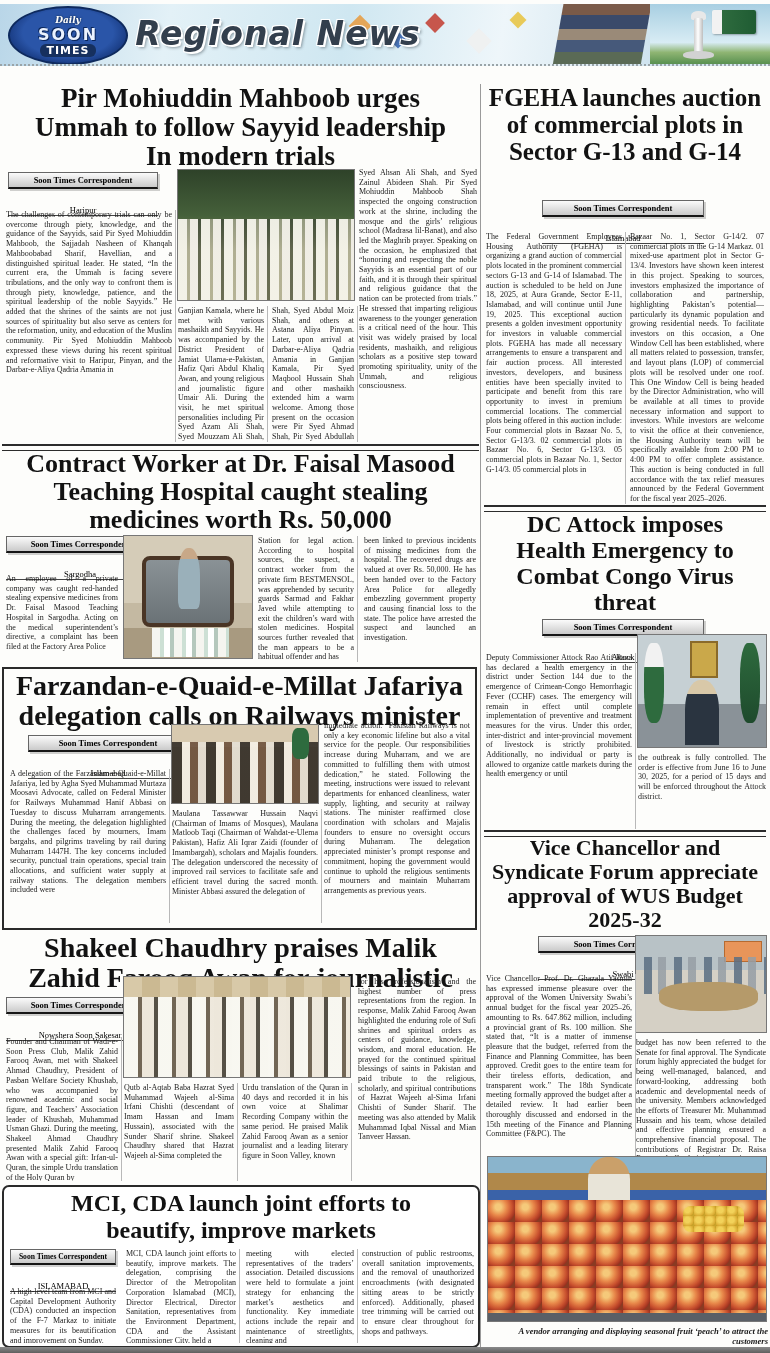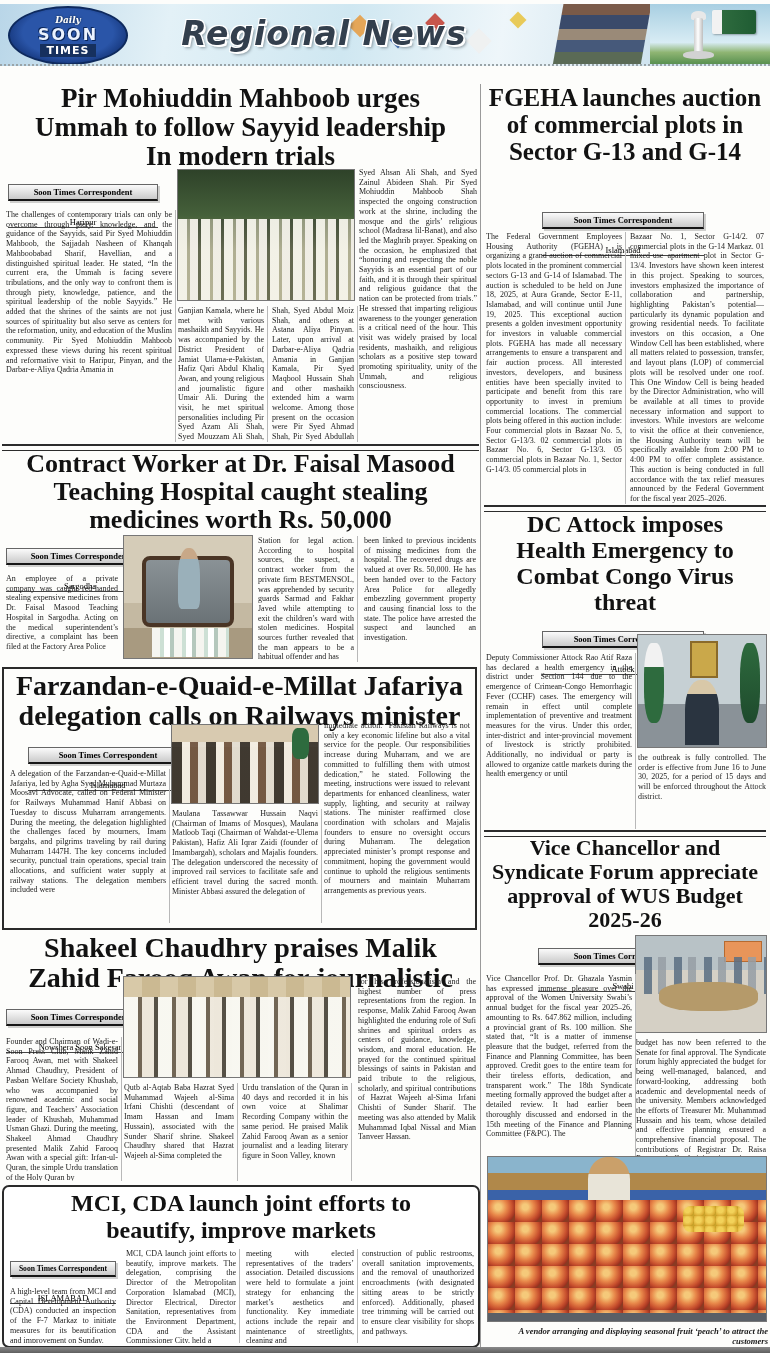--- a/index.html
+++ b/index.html
@@ -8,42 +8,42 @@
   
   #masthead{position:absolute;left:0;top:4px;width:770px;height:60px;
     background:linear-gradient(100deg,#b9d6e8 0%,#e3f1f7 22%,#cfe7f1 45%,#eef6fa 65%,#cfe3ee 85%,#dcedf4 100%);
     border-bottom:2px dotted #9aa4a8;overflow:hidden;}
   .deco{position:absolute;transform:rotate(45deg);opacity:.85;}
   #logo{position:absolute;left:8px;top:2px;width:116px;height:55px;border-radius:50%;
     background:radial-gradient(ellipse at 50% 45%,#2a55a8 55%,#1a3d85 72%,#d8b23a 78%,#b5452c 96%);
     border:2px solid #0e2a5e;display:flex;flex-direction:column;align-items:center;justify-content:center;color:#fff;}
   .logo-daily{font:italic bold 9px "DejaVu Serif",serif;color:#fff;text-shadow:0 0 2px #123;}
   .logo-soon{font:bold 16px "DejaVu Sans",sans-serif;letter-spacing:2px;color:#eaf2ff;text-shadow:1px 1px 0 #09255a,-1px -1px 0 #09255a;}
-  .logo-times{font:bold 11px "DejaVu Sans",sans-serif;background:#16305e;padding:0 7px;border-radius:0;letter-spacing:1px;}
+  .logo-times{font:bold 11px "DejaVu Sans",sans-serif;background:#16305e;padding:0 7px;border-radius:6px;letter-spacing:1px;}
   #masthead-title{position:absolute;left:128px;top:10px;width:300px;text-align:center;
     font-family:"DejaVu Sans",sans-serif;font-weight:800;font-style:italic;font-size:33px;color:#333f4d;letter-spacing:1px;
-    text-shadow:-1px -1px 0 #fff,1px -1px 0 #fff,-1px 1px 0 #fff,1px 1px 0 #fff,2px 2px 0 #fff,3px 3px 3px rgba(40,50,60,.45);margin-left:46px;}
+    text-shadow:-1px -1px 0 #fff,1px -1px 0 #fff,-1px 1px 0 #fff,1px 1px 0 #fff,2px 2px 0 #fff,3px 3px 3px rgba(40,50,60,.45);}
   #collage{position:absolute;right:124px;top:0;width:88px;height:62px;transform:skewX(-10deg);
     background:linear-gradient(180deg,#7a5a48 0 18%,#3a4a6a 18% 40%,#9a8a78 40% 58%,#46597a 58% 78%,#5a6a55 78%),
                repeating-linear-gradient(0deg,rgba(255,255,255,.35) 0 1px,transparent 1px 15px);}
   #minar{position:absolute;right:0;top:0;width:120px;height:62px;overflow:hidden;
     background:linear-gradient(180deg,#a8cfe2 0%,#d8ecf4 62%,#8fb573 78%,#4f8a4a 100%);}
   .minar-tower{position:absolute;left:44px;bottom:12px;width:9px;height:36px;
     background:linear-gradient(90deg,#cfcfcf,#ffffff 45%,#bdbdbd);border-radius:2px 2px 0 0;}
   .minar-dome{position:absolute;left:41px;bottom:46px;width:15px;height:9px;background:#e8e8e8;border-radius:50% 50% 20% 20%;}
   .minar-base{position:absolute;left:33px;bottom:7px;width:31px;height:8px;background:#d2d2d2;border-radius:45%;}
   .minar-flag{position:absolute;right:14px;top:6px;width:44px;height:24px;border-radius:2px;
     background:linear-gradient(90deg,#f2f2f2 0 22%,#2e6b3e 22%,#1f5c33);box-shadow:1px 1px 2px rgba(0,0,0,.3);}
   
   .article{position:absolute;}
   .hl{position:absolute;left:0;right:0;top:0;margin:0;text-align:center;font-weight:700;color:#121212;
       font-family:"Liberation Serif","DejaVu Serif",serif;}
   .col{position:absolute;font-size:8px;line-height:9.7px;text-align:justify;color:#1c1c1c;overflow:hidden;}
   .colrule{border-right:1px solid #b8b8b8;padding-right:3px;}
-  .byline{position:absolute;margin-top:12px;}
+  .byline{position:absolute;}
   .bl-box{border:1px solid #666;border-bottom:2px solid #161616;background:linear-gradient(180deg,#fbfbfb,#cacaca);
     font-weight:bold;font-size:8.5px;text-align:center;padding:2px 1px;box-shadow:2px 2px 0 rgba(0,0,0,.18);}
   .bl-loc{font-size:8.5px;text-align:center;padding-top:16px;border-bottom:1px solid #444;}
   .rule{position:absolute;height:4px;border-top:2px solid #2c2c2c;border-bottom:1px solid #2c2c2c;}
   #vdivider{position:absolute;left:480px;top:84px;width:1px;height:1264px;background:#9a9a9a;}
   #footbar{position:absolute;left:0;top:1347px;width:770px;height:6px;background:linear-gradient(#8a8a8a,#5f5f5f);}
   
   .photo{position:absolute;overflow:hidden;outline:1px solid #777;background:#999;}
   .ph-layer{position:absolute;}
   .ph-pir{background:linear-gradient(180deg,#2e4229 0%,#45603a 35%,#6c7c52 52%,#8a9468 62%,#9aa070 100%);}
@@ -183,21 +183,21 @@
       <div class="ph-layer figures"></div>
       <div class="ph-layer flag"></div>
     </div>
     <div class="col colrule" style="left:6px;top:100px;width:156px;height:154px;">A delegation of the Farzandan-e-Quaid-e-Millat Jafariya, led by Agha Syed Muhammad Murtaza Moosavi Advocate, called on Federal Minister for Railways Muhammad Hanif Abbasi on Tuesday to discuss Muharram arrangements. During the meeting, the delegation highlighted the challenges faced by mourners, Imam bargahs, and pilgrims traveling by rail during Muharram 1447H. The key concerns included security, punctual train operations, special train allocations, and sufficient water supply at railway stations. The delegation members included were</div>
     <div class="col colrule" style="left:168px;top:140px;width:146px;height:114px;">Maulana Tassawwar Hussain Naqvi (Chairman of Imams of Mosques), Maulana Matloob Taqi (Chairman of Wahdat-e-Ulema Pakistan), Hafiz Ali Iqrar Zaidi (founder of Imambargah), scholars and Majalis founders. The delegation underscored the necessity of improved rail services to facilitate safe and efficient travel during the sacred month. Minister Abbasi assured the delegation of</div>
     <div class="col" style="left:320px;top:52px;width:146px;height:202px;">immediate action. “Pakistan Railways is not only a key economic lifeline but also a vital service for the people. Our responsibilities increase during Muharram, and we are committed to fulfilling them with utmost dedication,” he stated. Following the meeting, instructions were issued to relevant departments for enhanced cleanliness, water supply, lighting, and security at railway stations. The minister reaffirmed close coordination with scholars and Majalis founders to ensure no oversight occurs during Muharram. The delegation appreciated minister’s prompt response and commitment, hoping the government would continue to uphold the religious sentiments of mourners and maintain Muharram arrangements as previous years.</div>
   </section>
 
   <div class="rule" style="left:484px;top:830px;width:282px;"></div>
   <section class="article" style="left:484px;top:836px;width:282px;height:320px;">
-    <h1 class="hl" style="font-size:22px;line-height:24px;padding:0 6px;">Vice Chancellor and Syndicate Forum appreciate approval of WUS Budget 2025-26</h1>
+    <h1 class="hl" style="font-size:22px;line-height:24px;padding:0 6px;">Vice Chancellor and Syndicate Forum appreciate approval of WUS Budget 2025-32</h1>
     <div class="byline" style="left:54px;top:100px;width:170px;">
       <div class="bl-box">Soon Times Correspondent</div>
       <div class="bl-loc">Swabi</div>
     </div>
     <div class="photo ph-vc" style="left:152px;top:100px;width:130px;height:96px;">
       <div class="ph-layer notice"></div>
       <div class="ph-layer people"></div>
       <div class="ph-layer table"></div>
     </div>
     <div class="col colrule" style="left:2px;top:138px;width:146px;height:182px;">Vice Chancellor Prof. Dr. Ghazala Yasmin has expressed immense pleasure over the approval of the Women University Swabi’s annual budget for the fiscal year 2025–26, amounting to Rs. 647.862 million, including a provincial grant of Rs. 100 million. She stated that, “It is a matter of immense pleasure that the budget, referred from the Finance and Planning Committee, has been approved. Credit goes to the entire team for their tireless efforts, dedication, and transparent work.” The 18th Syndicate meeting formally approved the budget after a detailed review. It had earlier been thoroughly discussed and endorsed in the 15th meeting of the Finance and Planning Committee (F&amp;PC). The</div>
@@ -221,21 +221,21 @@
 
   <section class="article boxed rounded" style="left:2px;top:1185px;width:474px;height:159px;background:#fff;">
     <h1 class="hl" style="font-size:24px;line-height:27px;top:3px;font-weight:600;padding:0 40px;">MCI, CDA launch joint efforts to beautify, improve markets</h1>
     <div class="byline" style="left:6px;top:62px;width:106px;">
       <div class="bl-box" style="font-size:7.6px;">Soon Times Correspondent</div>
       <div class="bl-loc">ISLAMABAD</div>
     </div>
     <div class="col" style="left:6px;top:100px;width:106px;height:56px;">A high-level team from MCI and Capital Development Authority (CDA) conducted an inspection of the F-7 Markaz to initiate measures for its beautification and improvement on Sunday.</div>
     <div class="col colrule" style="left:122px;top:62px;width:110px;height:94px;">MCI, CDA launch joint efforts to beautify, improve markets. The delegation, comprising the Director of the Metropolitan Corporation Islamabad (MCI), Director Electrical, Director Sanitation, representatives from the Environment Department, CDA and the Assistant Commissioner City, held a</div>
     <div class="col colrule" style="left:242px;top:62px;width:108px;height:94px;">meeting with elected representatives of the traders’ association. Detailed discussions were held to formulate a joint strategy for enhancing the market’s aesthetics and functionality. Key immediate actions include the repair and maintenance of streetlights, cleaning and</div>
-    <div class="col" style="left:358px;top:62px;width:112px;height:94px;">construction of public restrooms, overall sanitation improvements, and the removal of unauthorized encroachments (with designated sitting areas to be strictly enforced). Additionally, phased tree trimming will be carried out to ensure clear visibility for shops and pathways.</div>
+    <div class="col" style="left:358px;top:62px;width:112px;height:94px;">construction of public restrooms, overall sanitation improvements, and the removal of unauthorized encroachments (with designated sitting areas to be strictly enforced). Additionally, phased tree trimming will be carried out to ensure clear throughout for shops and pathways.</div>
   </section>
 
   <div class="photo ph-vendor" style="left:488px;top:1157px;width:278px;height:164px;">
     <div class="ph-layer vendor"></div>
     <div class="ph-layer peaches"></div>
     <div class="ph-layer mangoes"></div>
     <div class="ph-layer crate"></div>
   </div>
   <div id="vendor-caption">A vendor arranging and displaying seasonal fruit ‘peach’ to attract the customers</div>
 

